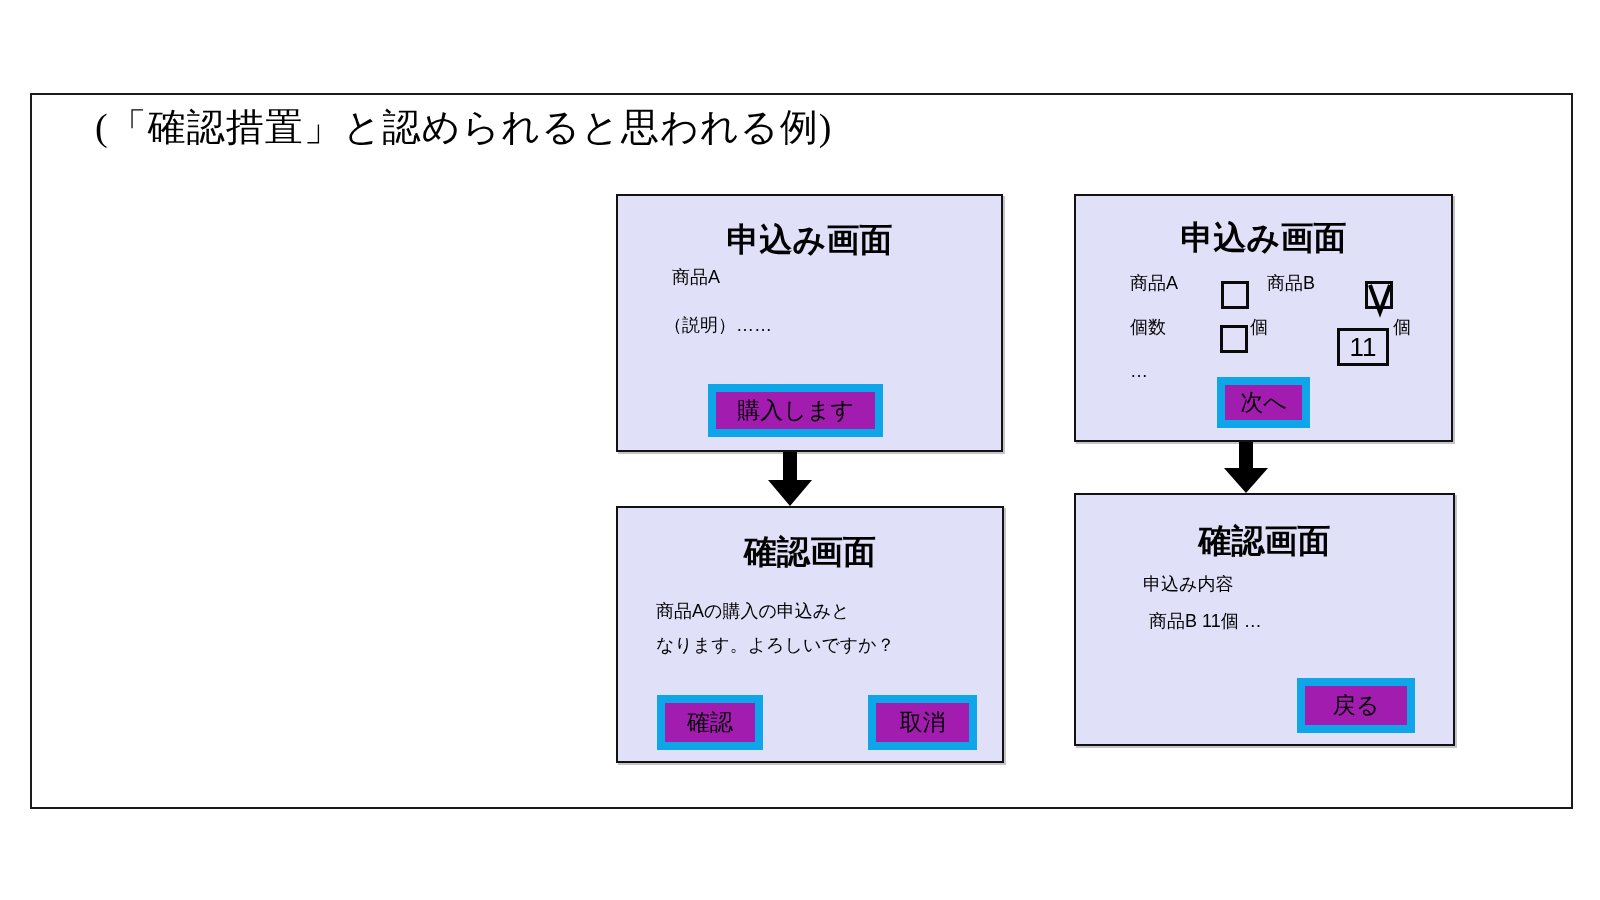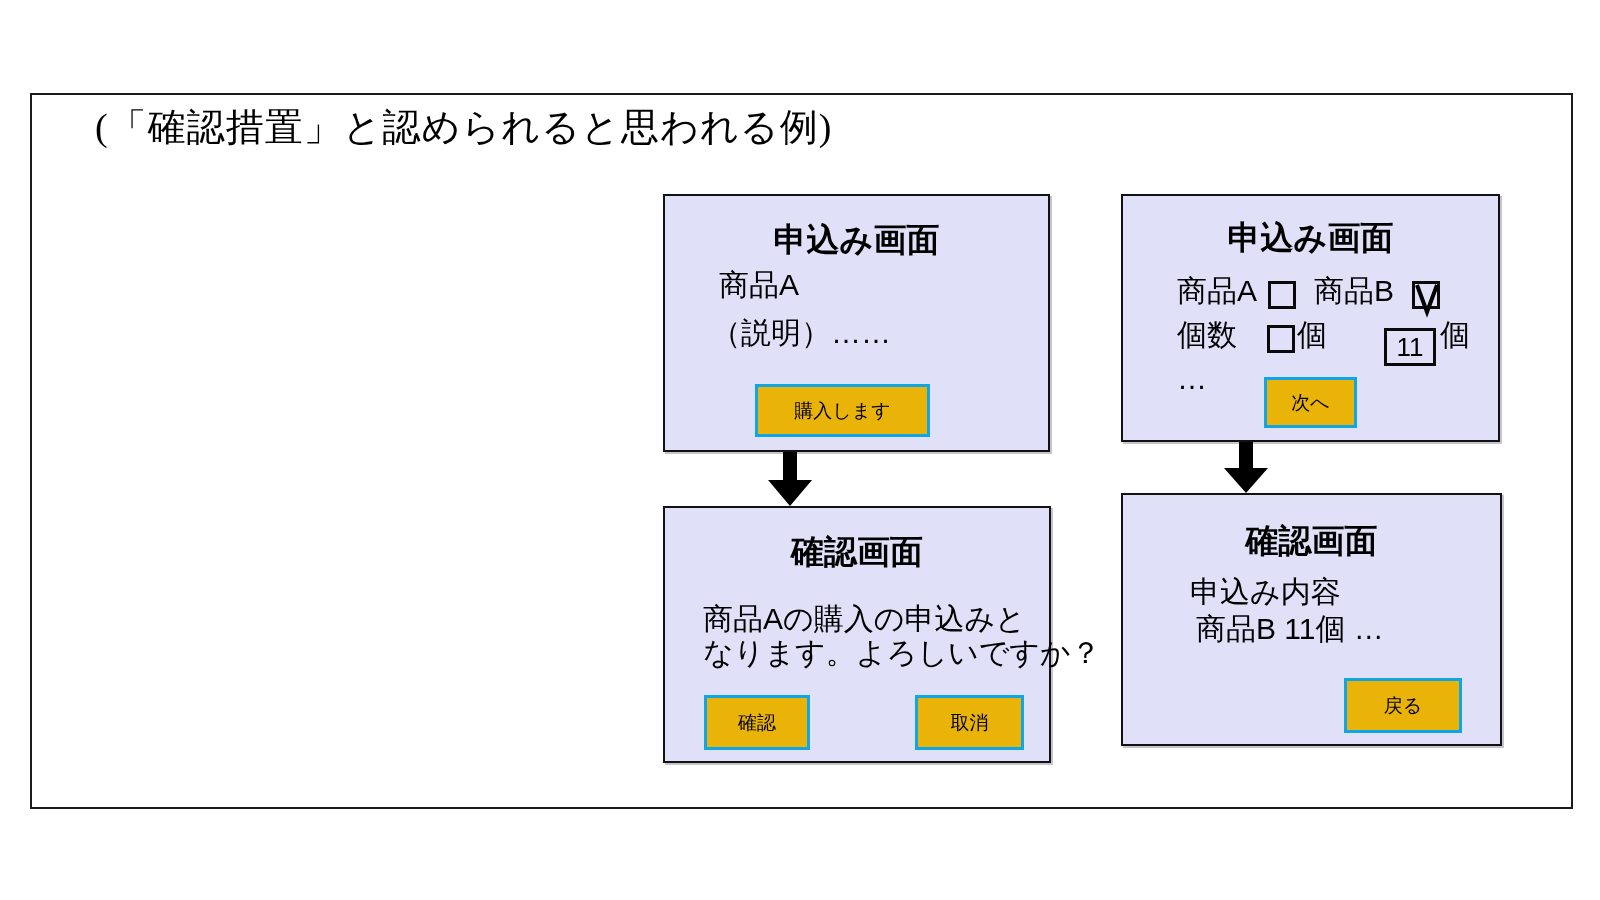--- a/index.html
+++ b/index.html
@@ -3,26 +3,26 @@
 <meta charset="utf-8">
 <style>
   html,body{margin:0;padding:0;background:#ffffff;}
   .page{position:relative;width:1600px;height:900px;background:#ffffff;overflow:hidden;
         font-family:"Liberation Sans","DejaVu Sans",sans-serif;color:#000;}
   .frame{position:absolute;left:30px;top:93px;width:1539px;height:712px;
          border:2px solid #1b1b1b;background:#ffffff;}
   .caption{position:absolute;left:95px;top:102px;font-size:38px;letter-spacing:1px;
            font-family:"Liberation Serif","DejaVu Serif",serif;white-space:nowrap;}
   .screen{position:absolute;background:#e0e1f8;border:2px solid #121212;
-          box-shadow:2px 2px 0 rgba(60,60,80,0.30);box-sizing:border-box;margin-left:47px;}
+          box-shadow:2px 2px 0 rgba(60,60,80,0.30);box-sizing:border-box;}
   .screen-title{position:absolute;left:0;right:0;text-align:center;font-weight:bold;
                 font-size:33px;white-space:nowrap;}
-  .t{position:absolute;font-size:30px;white-space:nowrap;line-height:1.25;}
-  .btn{position:absolute;border:3px solid #0ea5e9;background:#eab308;box-sizing:border-box;
-       display:flex;align-items:center;justify-content:center;font-size:19px;white-space:nowrap;}
+  .t{position:absolute;font-size:18px;white-space:nowrap;line-height:1.25;}
+  .btn{position:absolute;border:8px solid #0ea5e9;background:#a21caf;box-sizing:border-box;
+       display:flex;align-items:center;justify-content:center;font-size:23px;white-space:nowrap;}
   .field{position:absolute;border:3px solid #0a0a0a;background:#e0e1f8;box-sizing:border-box;
          display:flex;align-items:center;justify-content:center;font-size:26px;}
   .cb{position:absolute;width:22px;height:22px;border:3px solid #0a0a0a;box-sizing:content-box;
       background:#e0e1f8;}
   .cb svg{display:none;position:absolute;left:-3px;top:-3px;overflow:visible;}
   .cb.checked svg{display:block;}
   .arrow{position:absolute;}
   .arrow .shaft{position:absolute;left:50%;transform:translateX(-50%);top:0;width:14px;background:#000;}
   .arrow .head{position:absolute;left:50%;transform:translateX(-50%);width:0;height:0;
                border-left:22px solid transparent;border-right:22px solid transparent;}

